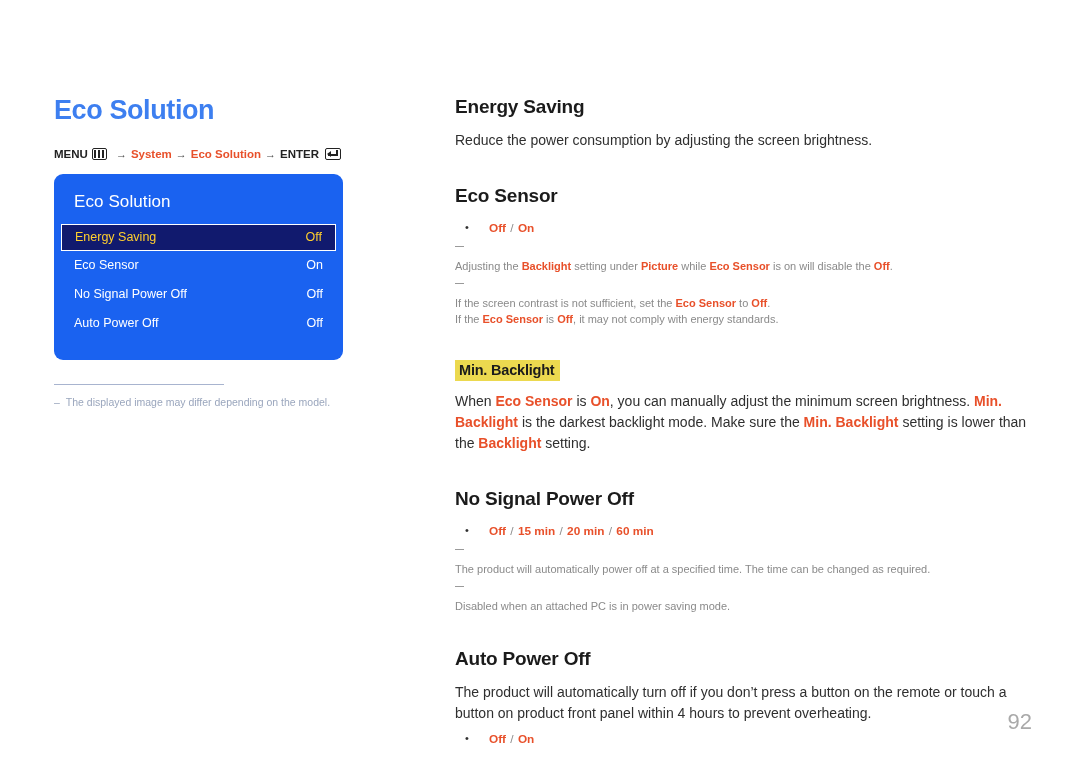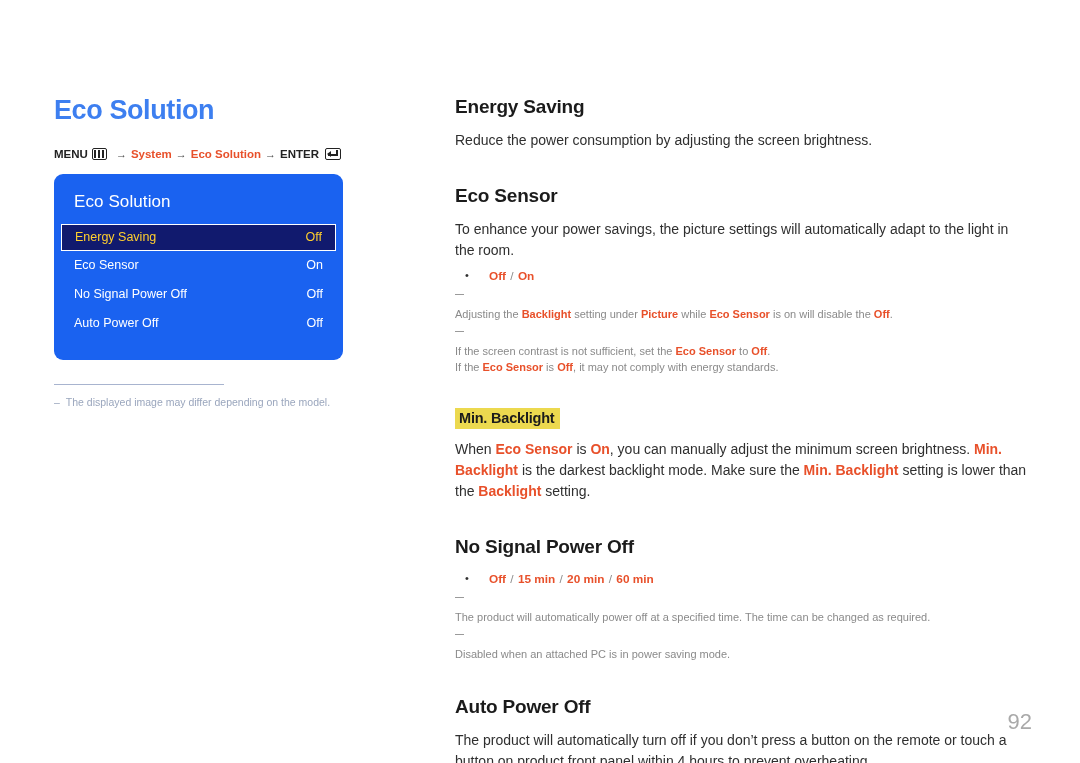--- a/index.html
+++ b/index.html
@@ -281,21 +281,20 @@
   </div>
 
   <div class="right-col">
 
     
     <h2 class="section">Energy Saving</h2>
     <p class="body">Reduce the power consumption by adjusting the screen brightness.</p>
 
     
     <h2 class="section spaced">Eco Sensor</h2>
-    <p class="body">To enhance your power savings, the picture settings will automatically adapt to the light in the room.</p>
     <ul class="opts">
       <li>
         <span class="opt">Off</span><span class="sep"> / </span><span class="opt">On</span>
       </li>
     </ul>
 
     <div class="note">
       <span class="ndash"></span>
       <span class="ntext"><span>Adjusting the </span><span class="kw">Backlight</span><span> setting under </span><span class="kw">Picture</span><span> while </span><span class="kw">Eco Sensor</span><span> is on will disable the </span><span class="kw">Off</span><span>.</span></span>
     </div>

